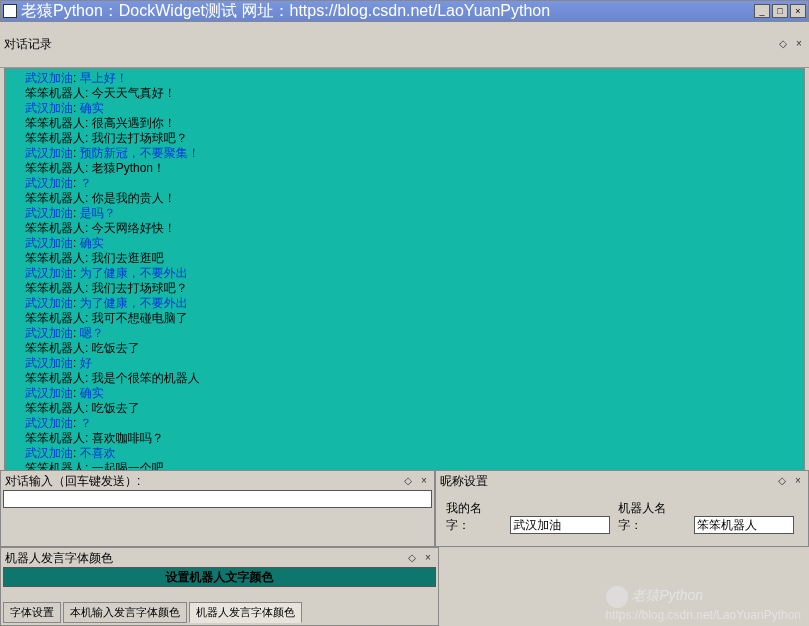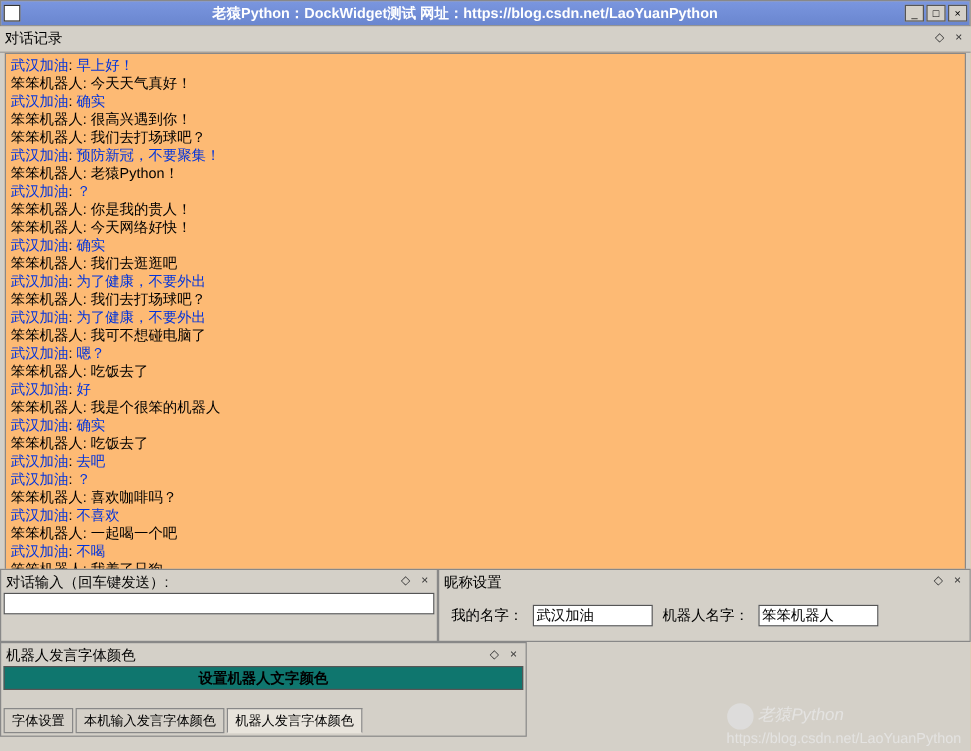--- a/index.html
+++ b/index.html
@@ -1,29 +1,29 @@
 <!DOCTYPE html>
 <html><head>
 <meta charset="utf-8">
 <style>
 * { box-sizing: border-box; margin: 0; padding: 0; font-family: "Microsoft YaHei", SimSun, sans-serif; font-size: 12px; }
 body { background: #d4d0c8; width: 809px; height: 626px; overflow: hidden; position: relative; }
 .titlebar { background: linear-gradient(#7a96df, #6a86cf); color: #fff; height: 22px; display: flex; align-items: center; padding: 0 2px; border: 1px solid #888; }
 .titlebar .icon { width: 14px; height: 14px; background: #fff; margin-right: 4px; display:inline-block; border:1px solid #333;}
-.titlebar .ttl { flex: 1; font-weight: bold; font-size: 12px; text-align: center; }
+.titlebar .ttl { flex: 1; font-weight: normal; font-size: 16px; }
 .titlebar .winbtns { display:flex; gap:2px; }
 .titlebar .winbtn { width:16px; height:14px; background:#d4d0c8; border:1px solid #555; font-size:9px; line-height:12px; text-align:center; color:#000; cursor:pointer;}
-.dock-label { background:#d4d0c8; padding:2px 4px; border-bottom:1px solid #999; display:flex; align-items:center; }
+.dock-label { background:#d4d0c8; padding:14px 4px; border-bottom:1px solid #999; display:flex; align-items:center; }
 .dock-label .dbtns { margin-left:auto; display:flex; gap:4px; }
 .dock-btn { width:12px; height:12px; font-size:10px; line-height:10px; text-align:center; cursor:pointer; color:#333;}
-.chat-area { background:#fdba74; height:475px; border:1px solid #888; overflow-y:auto; padding:2px 4px; margin:0 4px; position:relative;}
+.chat-area { background:#14b8a6; height:475px; border:1px solid #888; overflow-y:auto; padding:2px 20px; margin:0 4px; position:relative;}
 .line { line-height:15px; white-space:nowrap; }
 .sp1 { color:#0033dd; }
 .sp2 { color:#000; }
-.bottom { position:absolute; bottom:12px; left:0; right:0; }
+.bottom { position:absolute; bottom:0; left:0; right:0; }
 .row { display:flex; }
 .panel { background:#d4d0c8; border:1px solid #888; padding:2px; position:relative; }
 .panel-head { display:flex; align-items:center; padding:0 2px; }
 .panel-head .dbtns { margin-left:auto; display:flex; gap:4px; }
 .input-long { width:100%; height:18px; border:1px solid #555; background:#fff; padding:0 2px; }
 .input-small { width:100px; height:18px; border:1px solid #555; background:#fff; padding:0 2px; margin:0 4px; }
 .btn-wide { width:100%; height:20px; background:#0f766e; border:1px solid #555; text-align:center; font-weight:bold; cursor:pointer; line-height:18px;}
 .tabs { display:flex; margin-top:15px; }
 .tab { background:#d4d0c8; border:1px solid #888; padding:2px 6px; margin-right:2px; cursor:pointer; font-size:11px;}
 .tab.active { background:#e8e4dc; border-bottom:1px solid #e8e4dc;}
@@ -56,55 +56,55 @@
 <div class="chat-area" id="chat">
     <div class="line"><span class="sp1">武汉加油</span><span class="sp2">: </span><span class="sp1">早上好！</span></div>
     <div class="line"><span class="sp2">笨笨机器人</span><span class="sp2">: </span><span class="sp2">今天天气真好！</span></div>
     <div class="line"><span class="sp1">武汉加油</span><span class="sp2">: </span><span class="sp1">确实</span></div>
     <div class="line"><span class="sp2">笨笨机器人</span><span class="sp2">: </span><span class="sp2">很高兴遇到你！</span></div>
     <div class="line"><span class="sp2">笨笨机器人</span><span class="sp2">: </span><span class="sp2">我们去打场球吧？</span></div>
     <div class="line"><span class="sp1">武汉加油</span><span class="sp2">: </span><span class="sp1">预防新冠，不要聚集！</span></div>
     <div class="line"><span class="sp2">笨笨机器人</span><span class="sp2">: </span><span class="sp2">老猿Python！</span></div>
     <div class="line"><span class="sp1">武汉加油</span><span class="sp2">: </span><span class="sp1">？</span></div>
     <div class="line"><span class="sp2">笨笨机器人</span><span class="sp2">: </span><span class="sp2">你是我的贵人！</span></div>
+    <div class="line"><span class="sp1">武汉加油</span><span class="sp2">: </span><span class="sp1">是吗？</span></div>
     <div class="line"><span class="sp2">笨笨机器人</span><span class="sp2">: </span><span class="sp2">今天网络好快！</span></div>
     <div class="line"><span class="sp1">武汉加油</span><span class="sp2">: </span><span class="sp1">确实</span></div>
     <div class="line"><span class="sp2">笨笨机器人</span><span class="sp2">: </span><span class="sp2">我们去逛逛吧</span></div>
     <div class="line"><span class="sp1">武汉加油</span><span class="sp2">: </span><span class="sp1">为了健康，不要外出</span></div>
     <div class="line"><span class="sp2">笨笨机器人</span><span class="sp2">: </span><span class="sp2">我们去打场球吧？</span></div>
     <div class="line"><span class="sp1">武汉加油</span><span class="sp2">: </span><span class="sp1">为了健康，不要外出</span></div>
     <div class="line"><span class="sp2">笨笨机器人</span><span class="sp2">: </span><span class="sp2">我可不想碰电脑了</span></div>
     <div class="line"><span class="sp1">武汉加油</span><span class="sp2">: </span><span class="sp1">嗯？</span></div>
     <div class="line"><span class="sp2">笨笨机器人</span><span class="sp2">: </span><span class="sp2">吃饭去了</span></div>
     <div class="line"><span class="sp1">武汉加油</span><span class="sp2">: </span><span class="sp1">好</span></div>
     <div class="line"><span class="sp2">笨笨机器人</span><span class="sp2">: </span><span class="sp2">我是个很笨的机器人</span></div>
     <div class="line"><span class="sp1">武汉加油</span><span class="sp2">: </span><span class="sp1">确实</span></div>
     <div class="line"><span class="sp2">笨笨机器人</span><span class="sp2">: </span><span class="sp2">吃饭去了</span></div>
-    <div class="line"><span class="sp1">武汉加油</span><span class="sp2">: </span><span class="sp1">去吧</span></div>
     <div class="line"><span class="sp1">武汉加油</span><span class="sp2">: </span><span class="sp1">？</span></div>
     <div class="line"><span class="sp2">笨笨机器人</span><span class="sp2">: </span><span class="sp2">喜欢咖啡吗？</span></div>
     <div class="line"><span class="sp1">武汉加油</span><span class="sp2">: </span><span class="sp1">不喜欢</span></div>
     <div class="line"><span class="sp2">笨笨机器人</span><span class="sp2">: </span><span class="sp2">一起喝一个吧</span></div>
     <div class="line"><span class="sp1">武汉加油</span><span class="sp2">: </span><span class="sp1">不喝</span></div>
     <div class="line"><span class="sp2">笨笨机器人</span><span class="sp2">: </span><span class="sp2">我养了只狗</span></div>
   </div>
 
 <div class="bottom">
   <div class="row">
     <div class="panel" style="flex:1;">
       <div class="panel-head">
         <span>对话输入（回车键发送）:</span>
         <div class="dbtns">
           <span class="dock-btn">◇</span>
           <span class="dock-btn">×</span>
         </div>
       </div>
       <input class="input-long" style="">
     </div>
-    <div class="panel" style="width:444px;">
+    <div class="panel" style="width:374px;">
       <div class="panel-head">
         <span>昵称设置</span>
         <div class="dbtns">
           <span class="dock-btn">◇</span>
           <span class="dock-btn">×</span>
         </div>
       </div>
       <div class="nick-row">
         <span>我的名字：</span>
         <input class="input-small" value="武汉加油" style="">

